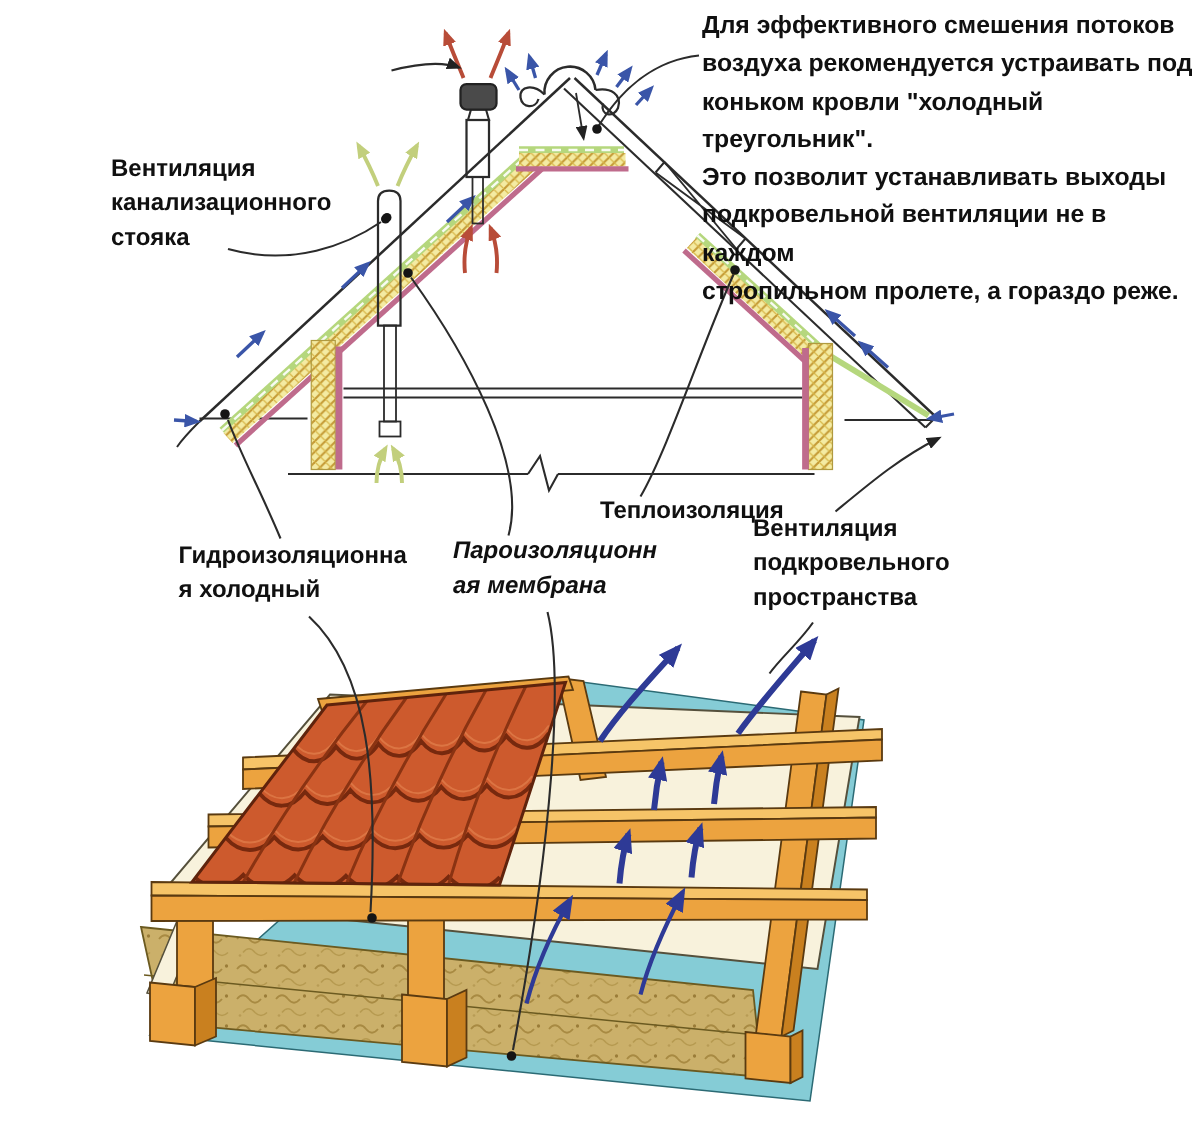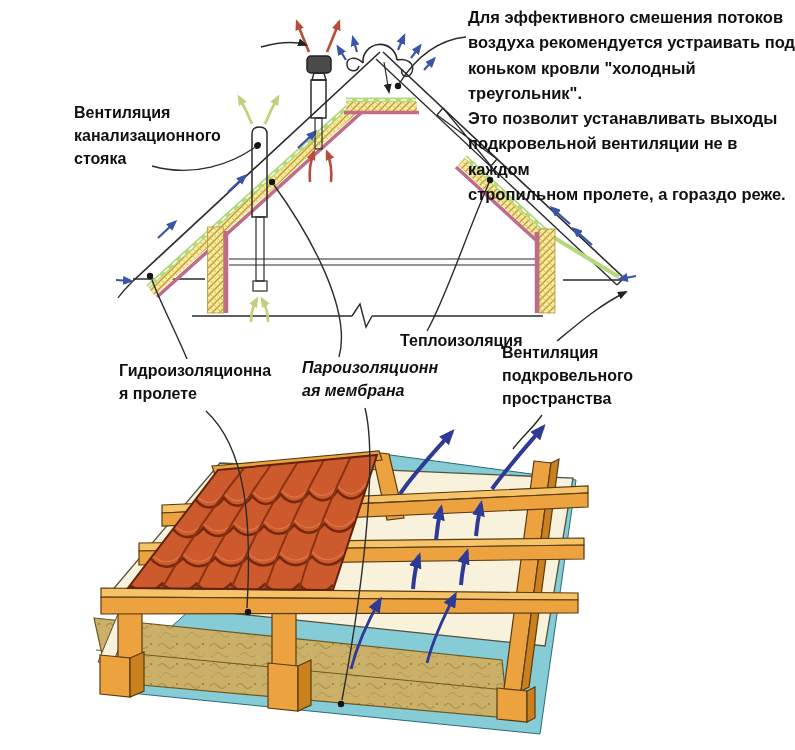--- a/index.html
+++ b/index.html
@@ -271,20 +271,20 @@
 канализационного
 стояка</div>
 <div class="lbl note" style="left:468px;top:5px;">Для эффективного смешения потоков
 воздуха рекомендуется устраивать под
 коньком кровли "холодный треугольник".
 Это позволит устанавливать выходы
 подкровельной вентиляции не в каждом
 стропильном пролете, а гораздо реже.</div>
 <div class="lbl" style="left:390px;top:329px;margin-left:10px;">Теплоизоляция</div>
 <div class="lbl" style="left:119px;top:359px;">Гидроизоляционна
-я пролете</div>
+я холодный</div>
 <div class="lbl" style="left:302px;top:356px;font-style:italic;">Пароизоляционн
 ая мембрана</div>
 <div class="lbl" style="left:502px;top:341px;">Вентиляция
 подкровельного
 пространства</div>
 
 </div>
 
 </body></html>

